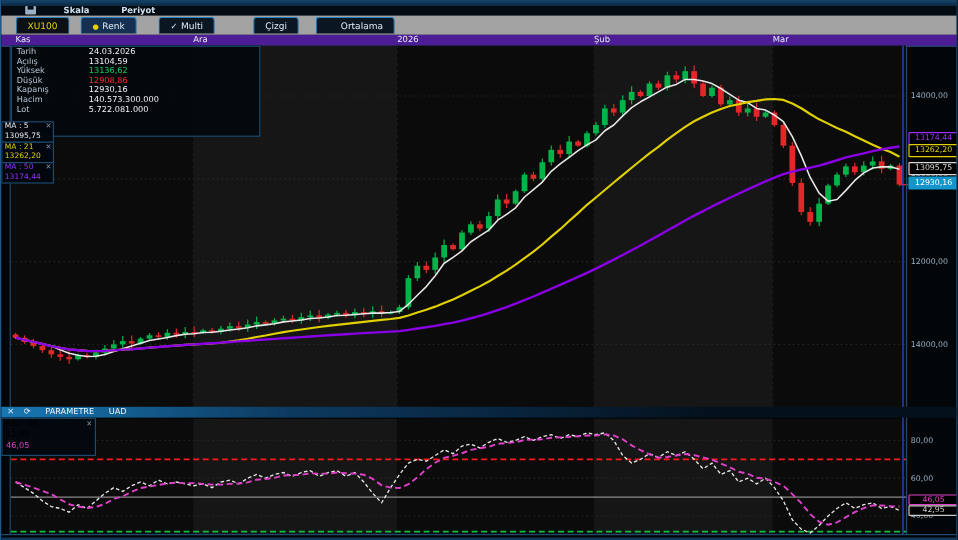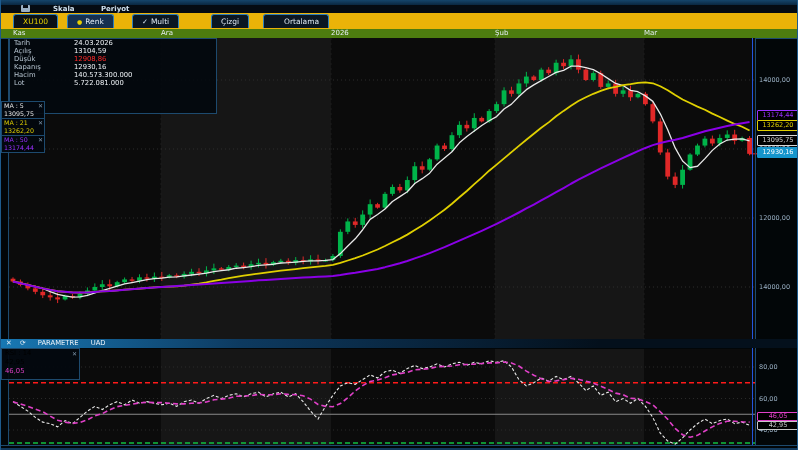--- a/index.html
+++ b/index.html
@@ -8,33 +8,33 @@
        background:#020608;border-left:1px solid #1d5a8c;border-right:1px solid #1d5a8c;box-sizing:border-box;}
   .abs{position:absolute;}
   
   #topstrip{left:0;top:0;width:798px;height:5px;background:linear-gradient(#15456b,#0a2740);overflow:hidden;}
   
   #menubar{left:0;top:5px;width:798px;height:9px;background:#050b12;color:#cfe0ee;font-size:7px;line-height:9px;}
   #disk{left:20px;top:5px;width:9px;height:7px;background:#9ab0c4;border-radius:1px;}
   #disk i{position:absolute;left:2px;top:0;width:5px;height:3px;background:#050b12;display:block;}
   #menu-items{left:52px;top:5px;}
   
-  #tabsrow{left:0;top:13px;width:798px;height:16px;background:#eab308;}
+  #tabsrow{left:0;top:13px;width:798px;height:16px;background:#a3a3a3;}
   .tab{position:absolute;top:1px;height:13px;line-height:13px;font-size:7.5px;color:#dfe9f2;
        background:#0a1622;border:1px solid #2e7fb8;border-bottom:none;border-radius:3px 3px 0 0;
        padding:0 9px;white-space:nowrap;}
   .tab .dot{color:#e8d000;font-size:6px;margin-right:3px;}
   .tab .chk{color:#cfe0ee;font-size:7px;margin-right:3px;}
   #tab-sym{left:12px;color:#e8d000;background:#0a1016;}
   #tab-renk{left:66px;background:#153túl050;background:#153050;}
   #tab-multi{left:131px;}
   #tab-cizgi{left:210px;}
   #tab-orta{left:262px;padding-left:20px;}
   
-  #dateaxis{left:0;top:29px;width:798px;height:9px;background:#4d7c0f;border-bottom:1px solid #1d4a6e;}
+  #dateaxis{left:0;top:29px;width:798px;height:9px;background:#4c1d95;border-bottom:1px solid #1d4a6e;}
   .dlabel{position:absolute;top:0;font-size:7px;color:#e6eef5;}
   
   #gfx{left:0;top:0;width:798px;height:450px;}
   
   .axlabel{position:absolute;left:758px;font-size:6.5px;color:#9ab0c4;white-space:nowrap;}
   .badge{position:absolute;left:756px;width:40px;height:9px;line-height:9px;font-size:6.5px;text-align:center;
          background:#000;border:1px solid #888;border-radius:1px;white-space:nowrap;}
   .badge.fill{color:#fff !important;}
   
   #infopanel{left:8px;top:38px;width:206px;height:74px;background:rgba(2,8,14,.88);
@@ -337,20 +337,24 @@
   <div id="infopanel" class="abs">
     <div class="irow">
         <span class="ilbl">Tarih</span>
         <span class="ival">24.03.2026</span>
       </div>
     <div class="irow">
         <span class="ilbl">Açılış</span>
         <span class="ival">13104,59</span>
       </div>
     <div class="irow">
+        <span class="ilbl">Yüksek</span>
+        <span class="ival green">13136,62</span>
+      </div>
+    <div class="irow">
         <span class="ilbl">Düşük</span>
         <span class="ival red">12908,86</span>
       </div>
     <div class="irow">
         <span class="ilbl">Kapanış</span>
         <span class="ival">12930,16</span>
       </div>
     <div class="irow">
         <span class="ilbl">Hacim</span>
         <span class="ival">140.573.300.000</span>

